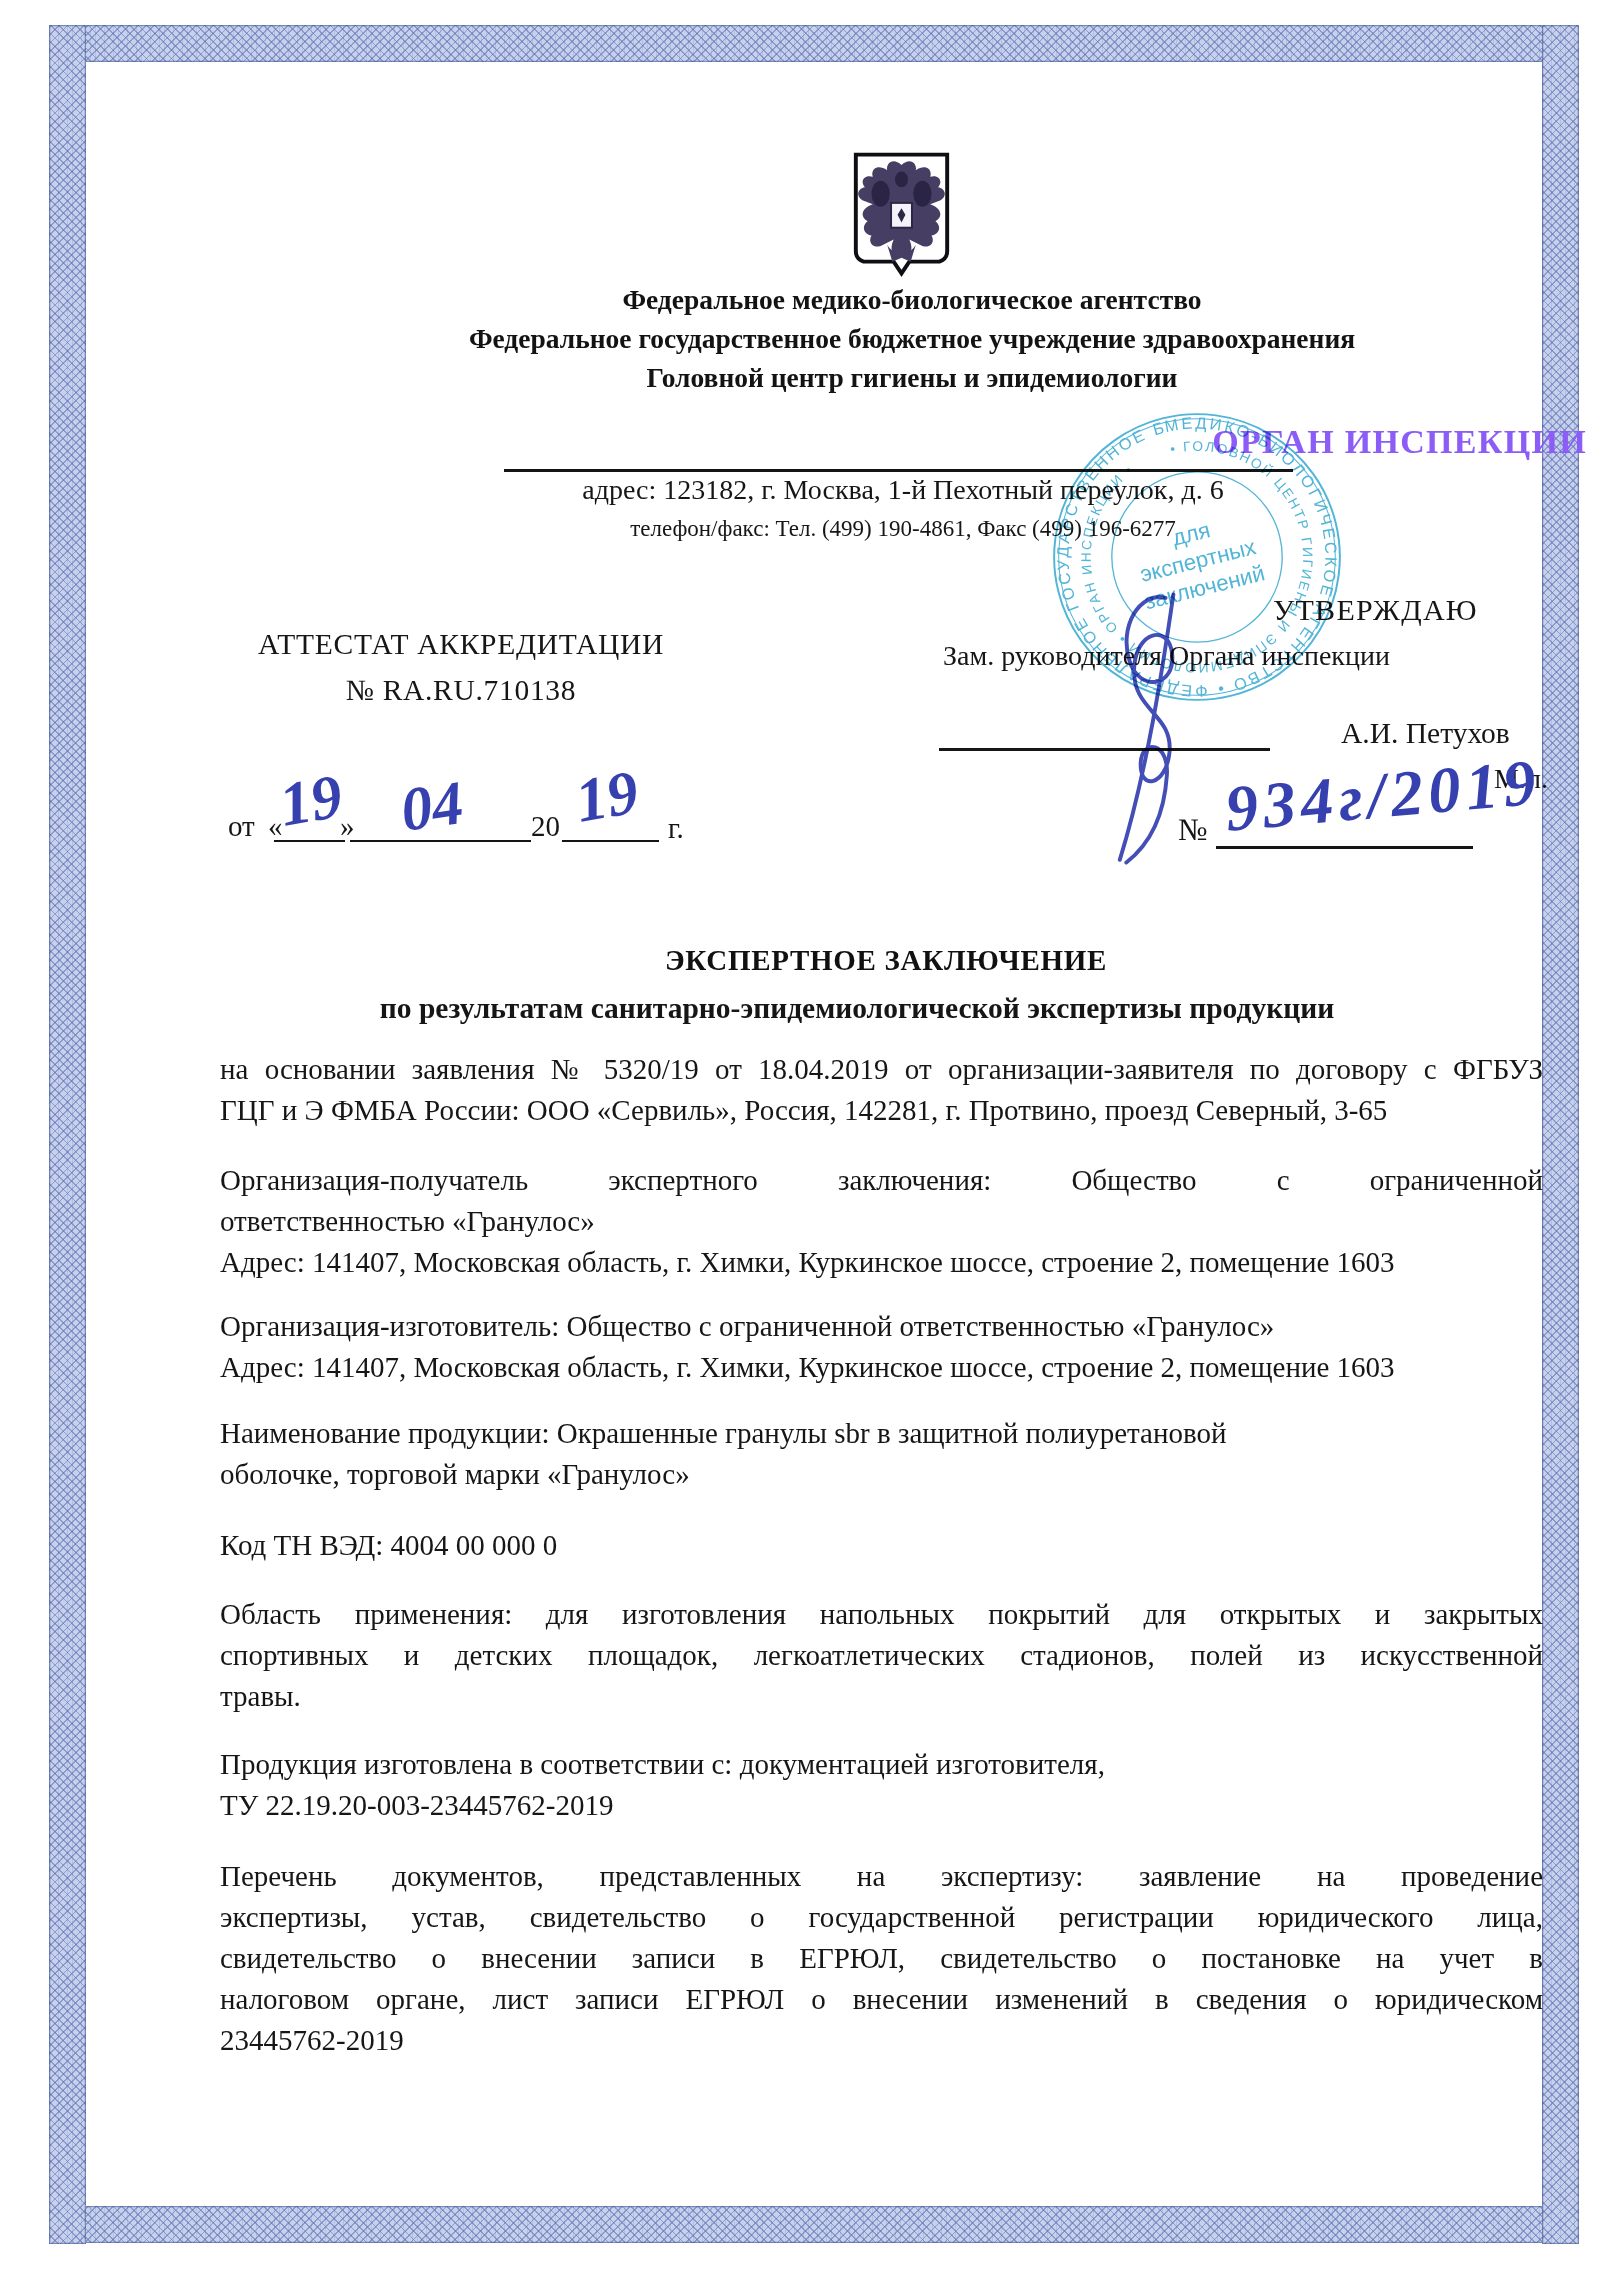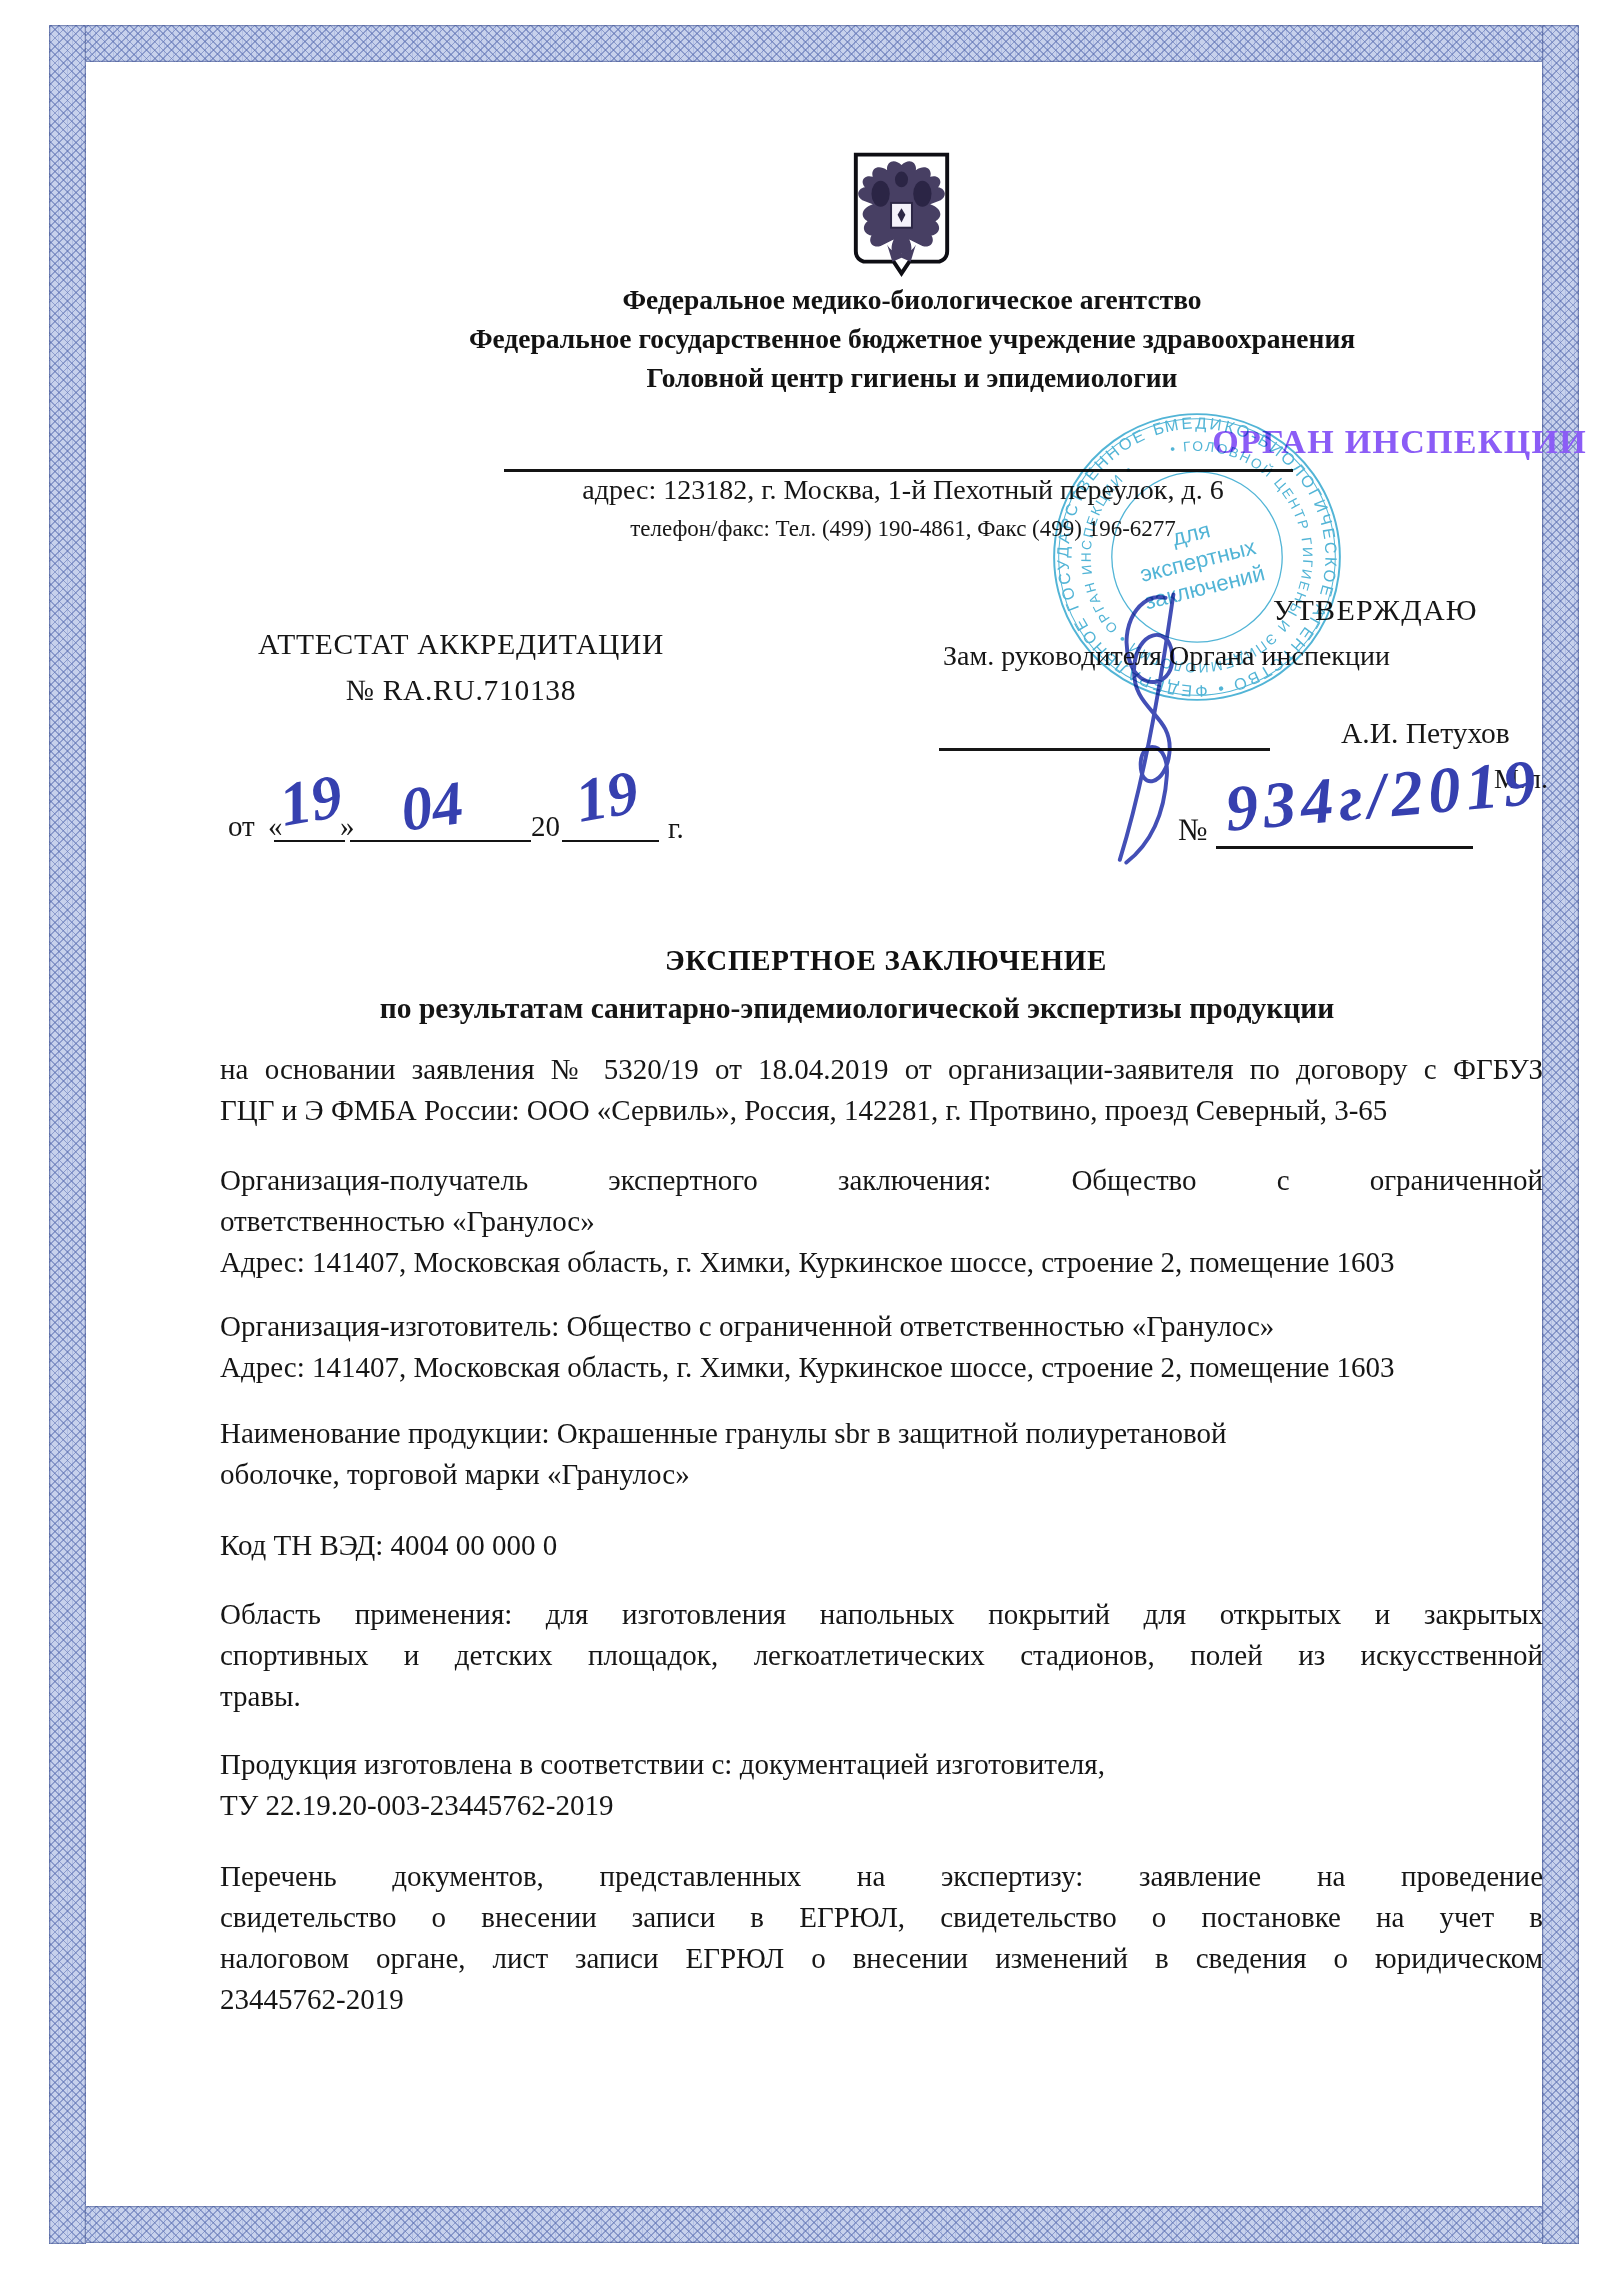--- a/index.html
+++ b/index.html
@@ -175,20 +175,21 @@
         <div class="line stretch"><span class="b">Область применения</span><span>: для изготовления напольных покрытий для открытых и закрытых</span></div>
         <div class="line stretch"><span>спортивных и детских площадок, легкоатлетических стадионов, полей из искусственной</span></div>
         <div class="line"><span>травы.</span></div>
       </div>
       <div class="para">
         <div class="line"><span class="b">Продукция изготовлена в соответствии с</span><span>: документацией изготовителя,</span></div>
         <div class="line"><span>ТУ 22.19.20-003-23445762-2019</span></div>
       </div>
       <div class="para">
         <div class="line stretch"><span class="b">Перечень документов, представленных на экспертизу</span><span>: заявление на проведение</span></div>
+        <div class="line stretch"><span>экспертизы, устав, свидетельство о государственной регистрации юридического лица,</span></div>
         <div class="line stretch"><span>свидетельство о внесении записи в ЕГРЮЛ, свидетельство о постановке на учет в</span></div>
         <div class="line stretch"><span>налоговом органе, лист записи ЕГРЮЛ о внесении изменений в сведения о юридическом</span></div>
         <div class="line"><span>23445762-2019</span></div>
       </div>
     </div>
 
   <svg class="stamp" width="308" height="308" viewBox="0 0 470 470">
     <g transform="rotate(-14 235 235)" fill="none" stroke="#2ba4cd">
       <circle cx="235" cy="235" r="218" stroke-width="3"></circle>
       <circle cx="235" cy="235" r="211" stroke-width="1.5"></circle>

